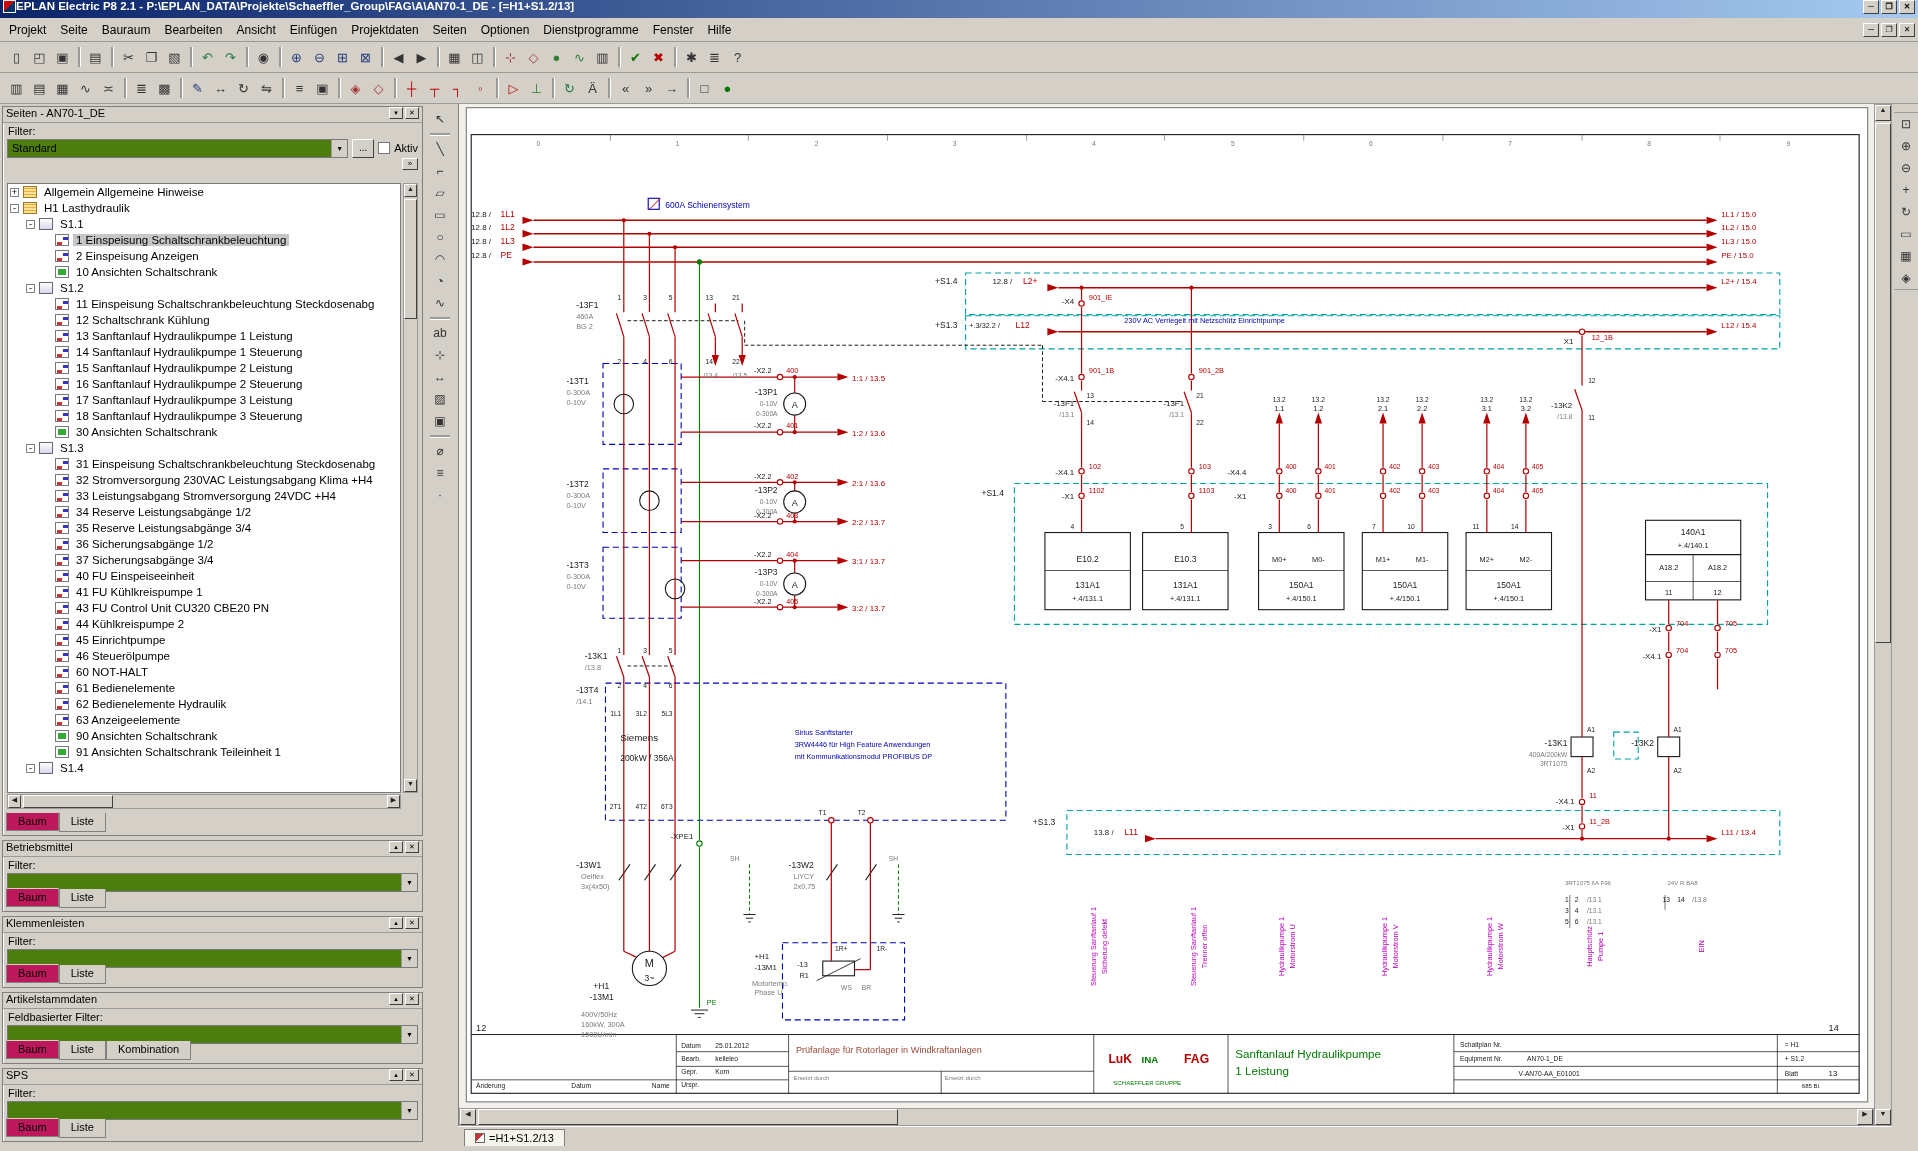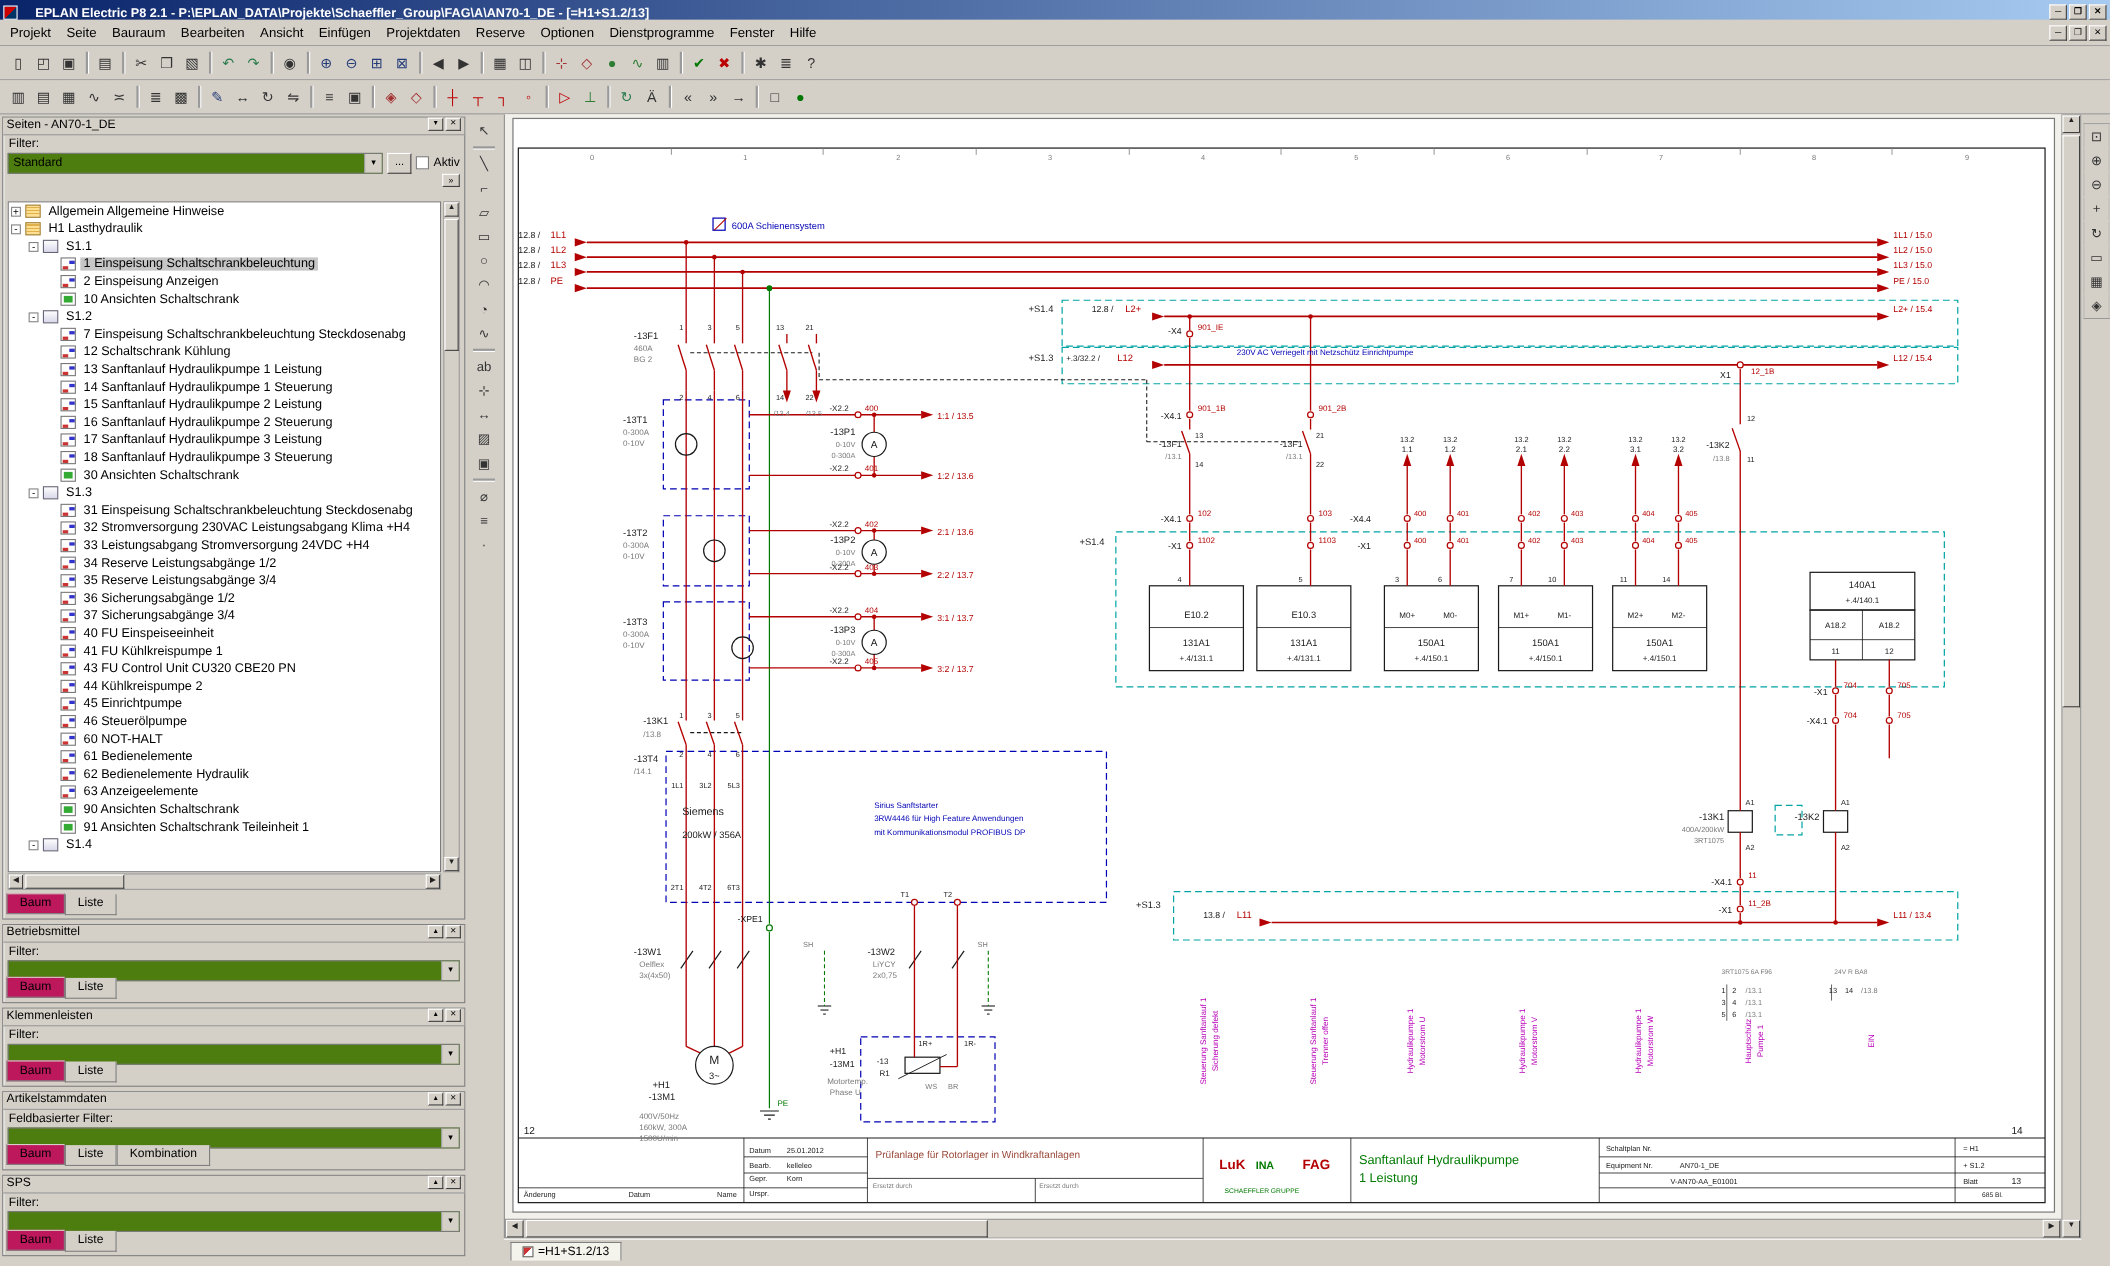--- a/index.html
+++ b/index.html
@@ -1,18 +1,18 @@
 <!DOCTYPE html>
 <html><head>
 <meta charset="utf-8">
 <style>
   *{box-sizing:border-box;margin:0;padding:0}
   html,body{width:1918px;height:1151px;overflow:hidden;background:#d4d0c8;font-family:"Liberation Sans",sans-serif;font-size:12px;color:#000}
   
-  .titlebar{position:absolute;left:0;top:0;width:100%;height:18px;background:linear-gradient(90deg,#0a246a,#a6caf0);color:#fff;display:flex;align-items:flex-end;gap:16px;padding:0 3px;font-weight:bold;font-size:11.5px}
+  .titlebar{position:absolute;left:0;top:0;width:100%;height:18px;background:linear-gradient(90deg,#0a246a,#a6caf0);color:#fff;display:flex;align-items:flex-start;gap:0;padding:0 3px;font-weight:bold;font-size:11.5px}
   .appicon{width:13px;height:13px;background:linear-gradient(135deg,#c00 50%,#036 50%);border:1px solid #fff;flex:none}
   .win-btns{margin-left:auto;display:flex;gap:2px}
   .wbtn{width:16px;height:14px;background:#d4d0c8;border:1px solid;border-color:#fff #404040 #404040 #fff;color:#000;font-size:8px;line-height:12px;text-align:center}
   .menubar{position:absolute;top:18px;left:0;width:100%;height:24px;background:#d4d0c8;display:flex;align-items:center;border-bottom:1px solid #9a9a9a;padding-left:2px}
   .menu-item{padding:4px 7px;font-size:12px}
   .menubar .win-btns{margin-right:3px}
   .toolbar{position:absolute;left:0;width:100%;background:#d4d0c8;display:flex;align-items:center;padding-left:5px;border-bottom:1px solid #9a9a9a}
   #tb1{top:42px;height:31px}
   #tb2{top:73px;height:31px}
   .tbtn{width:23px;height:22px;display:flex;align-items:center;justify-content:center;font-size:13px;color:#333;border:1px solid #d4d0c8;flex:none}
@@ -85,21 +85,21 @@
 
 <div class="menubar">
   <div id="menu-items" style="display:flex">
       <div class="menu-item">Projekt</div>
       <div class="menu-item">Seite</div>
       <div class="menu-item">Bauraum</div>
       <div class="menu-item">Bearbeiten</div>
       <div class="menu-item">Ansicht</div>
       <div class="menu-item">Einfügen</div>
       <div class="menu-item">Projektdaten</div>
-      <div class="menu-item">Reserve</div>
+      <div class="menu-item">Seiten</div>
       <div class="menu-item">Optionen</div>
       <div class="menu-item">Dienstprogramme</div>
       <div class="menu-item">Fenster</div>
       <div class="menu-item">Hilfe</div>
     </div>
   <span class="win-btns">
     <span class="wbtn">─</span>
     <span class="wbtn">❐</span>
     <span class="wbtn">✕</span>
   </span>
@@ -246,21 +246,21 @@
       <div class="trow">
         <span class="tind" style="width: 16px;"></span>
         <span class="texp">-</span>
         <span class="ticon unit"></span>
         <span class="tlabel">S1.2</span>
       </div>
       <div class="trow">
         <span class="tind" style="width: 32px;"></span>
         <span class="texp-sp"></span>
         <span class="ticon page"></span>
-        <span class="tlabel">7 Einspeisung Schaltschrankbeleuchtung Steckdosenabg</span>
+        <span class="tlabel">11 Einspeisung Schaltschrankbeleuchtung Steckdosenabg</span>
       </div>
       <div class="trow">
         <span class="tind" style="width: 32px;"></span>
         <span class="texp-sp"></span>
         <span class="ticon page"></span>
         <span class="tlabel">12 Schaltschrank Kühlung</span>
       </div>
       <div class="trow bold">
         <span class="tind" style="width: 32px;"></span>
         <span class="texp-sp"></span>

